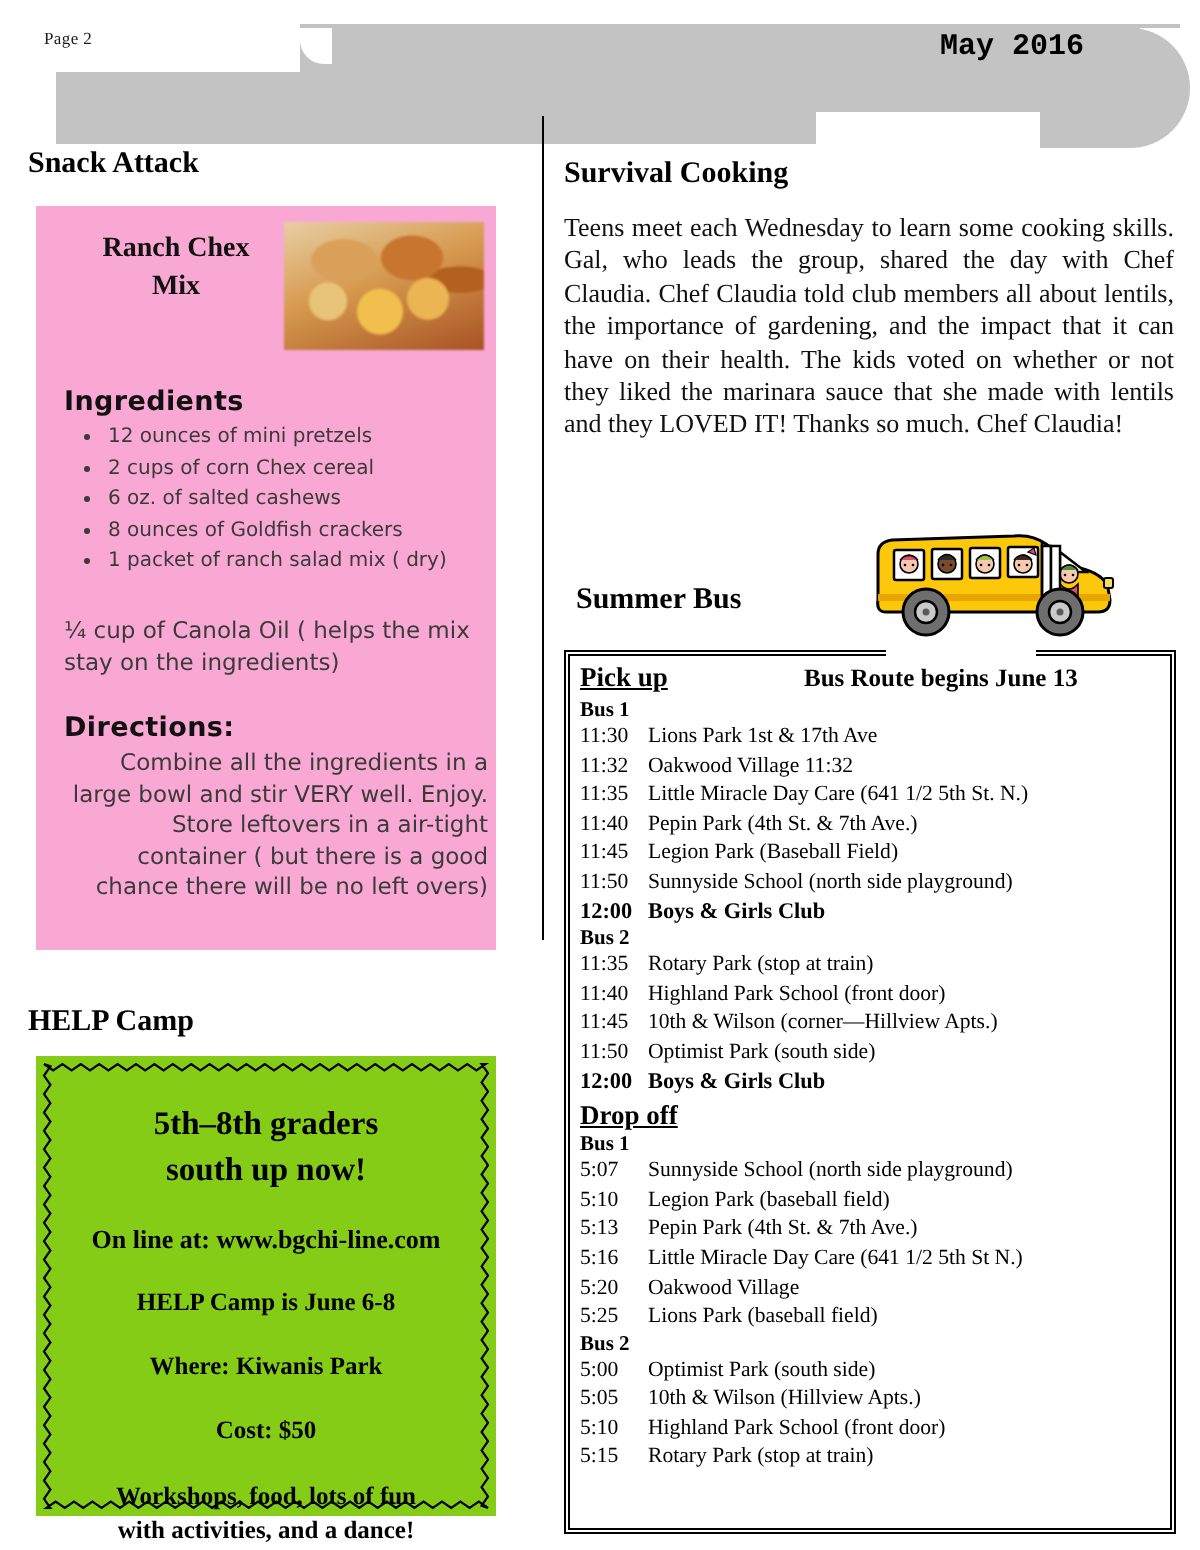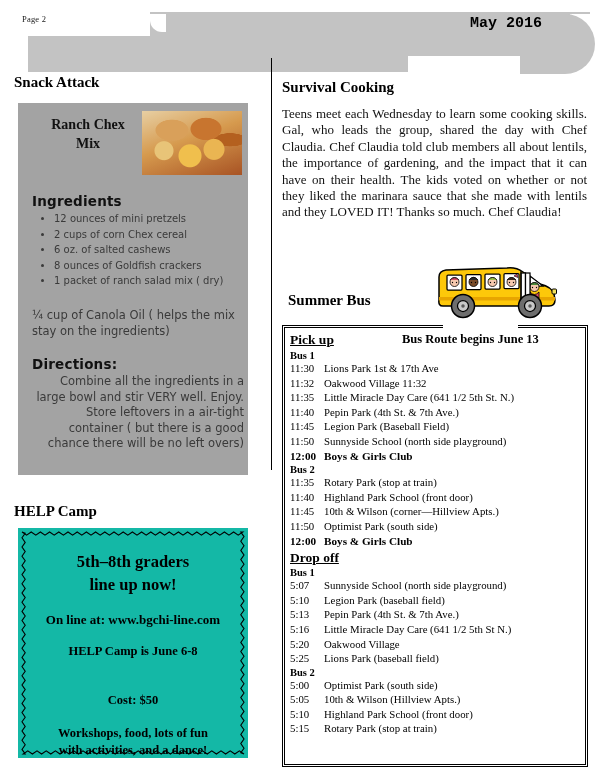--- a/index.html
+++ b/index.html
@@ -56,21 +56,21 @@
 
   
   .sec-title{
     font-family:"Liberation Serif", serif;
     font-weight:bold;font-size:15px;color:#000;
   }
   #snack-title{position:absolute;left:14px;top:74px;}
 
   .recipe-box{
     position:absolute;left:18px;top:103px;width:230px;height:372px;
-    background:#a3a3a3;
+    background:#f9a8d4;
   }
   .recipe-name{
     position:absolute;left:16px;top:12px;width:108px;
     text-align:center;font-family:"Liberation Serif",serif;
     font-weight:bold;font-size:14px;line-height:19px;color:#111;
   }
   .recipe-photo{
     position:absolute;left:124px;top:8px;width:100px;height:64px;
     background:
       radial-gradient(circle at 22% 62%, #e8c478 0 9px, transparent 10px),
@@ -103,21 +103,21 @@
   .dir-body{
     position:absolute;left:10px;top:271px;width:216px;
     font-family:"DejaVu Sans", sans-serif;
     font-size:11.5px;line-height:15.6px;color:#3a3a3a;text-align:right;
   }
 
   
   #help-title{position:absolute;left:14px;top:503px;}
   .help-box{
     position:absolute;left:18px;top:528px;width:230px;height:230px;
-    background:#14b8a6;
+    background:#84cc16;
     text-decoration:underline;
   }
   .help-box .zig{position:absolute;}
   .help-inner{
     position:absolute;left:8px;top:8px;right:8px;bottom:8px;
     text-align:center;
   }
   .help-line{
     font-family:"Liberation Serif", serif;
     font-weight:bold;color:#000;
@@ -222,26 +222,27 @@
 
   <div class="sec-title" id="help-title">HELP Camp</div>
 
   <div class="help-box">
     <svg class="zig" width="230" height="230" viewBox="0 0 230 230">
       <path id="zz" fill="none" stroke="#000" stroke-width="1.1" d="M4.0,4.0 L8.6,7.2 L13.2,4.0 L17.8,7.2 L22.4,4.0 L27.0,7.2 L31.6,4.0 L36.2,7.2 L40.8,4.0 L45.4,7.2 L50.0,4.0 L54.6,7.2 L59.2,4.0 L63.8,7.2 L68.4,4.0 L73.0,7.2 L77.6,4.0 L82.2,7.2 L86.8,4.0 L91.4,7.2 L96.0,4.0 L100.6,7.2 L105.2,4.0 L109.8,7.2 L114.4,4.0 L119.0,7.2 L123.6,4.0 L128.2,7.2 L132.8,4.0 L137.4,7.2 L142.0,4.0 L146.6,7.2 L151.2,4.0 L155.8,7.2 L160.4,4.0 L165.0,7.2 L169.6,4.0 L174.2,7.2 L178.8,4.0 L183.4,7.2 L188.0,4.0 L192.6,7.2 L197.2,4.0 L201.8,7.2 L206.4,4.0 L211.0,7.2 L215.6,4.0 L220.2,7.2 L224.8,4.0 L222.8,4.0 L226.0,8.6 L222.8,13.2 L226.0,17.8 L222.8,22.4 L226.0,27.0 L222.8,31.6 L226.0,36.2 L222.8,40.8 L226.0,45.4 L222.8,50.0 L226.0,54.6 L222.8,59.2 L226.0,63.8 L222.8,68.4 L226.0,73.0 L222.8,77.6 L226.0,82.2 L222.8,86.8 L226.0,91.4 L222.8,96.0 L226.0,100.6 L222.8,105.2 L226.0,109.8 L222.8,114.4 L226.0,119.0 L222.8,123.6 L226.0,128.2 L222.8,132.8 L226.0,137.4 L222.8,142.0 L226.0,146.6 L222.8,151.2 L226.0,155.8 L222.8,160.4 L226.0,165.0 L222.8,169.6 L226.0,174.2 L222.8,178.8 L226.0,183.4 L222.8,188.0 L226.0,192.6 L222.8,197.2 L226.0,201.8 L222.8,206.4 L226.0,211.0 L222.8,215.6 L226.0,220.2 L222.8,224.8 L226.0,226.0 L221.4,222.8 L216.8,226.0 L212.2,222.8 L207.6,226.0 L203.0,222.8 L198.4,226.0 L193.8,222.8 L189.2,226.0 L184.6,222.8 L180.0,226.0 L175.4,222.8 L170.8,226.0 L166.2,222.8 L161.6,226.0 L157.0,222.8 L152.4,226.0 L147.8,222.8 L143.2,226.0 L138.6,222.8 L134.0,226.0 L129.4,222.8 L124.8,226.0 L120.2,222.8 L115.6,226.0 L111.0,222.8 L106.4,226.0 L101.8,222.8 L97.2,226.0 L92.6,222.8 L88.0,226.0 L83.4,222.8 L78.8,226.0 L74.2,222.8 L69.6,226.0 L65.0,222.8 L60.4,226.0 L55.8,222.8 L51.2,226.0 L46.6,222.8 L42.0,226.0 L37.4,222.8 L32.8,226.0 L28.2,222.8 L23.6,226.0 L19.0,222.8 L14.4,226.0 L9.8,222.8 L5.2,226.0 L7.2,226.0 L4.0,221.4 L7.2,216.8 L4.0,212.2 L7.2,207.6 L4.0,203.0 L7.2,198.4 L4.0,193.8 L7.2,189.2 L4.0,184.6 L7.2,180.0 L4.0,175.4 L7.2,170.8 L4.0,166.2 L7.2,161.6 L4.0,157.0 L7.2,152.4 L4.0,147.8 L7.2,143.2 L4.0,138.6 L7.2,134.0 L4.0,129.4 L7.2,124.8 L4.0,120.2 L7.2,115.6 L4.0,111.0 L7.2,106.4 L4.0,101.8 L7.2,97.2 L4.0,92.6 L7.2,88.0 L4.0,83.4 L7.2,78.8 L4.0,74.2 L7.2,69.6 L4.0,65.0 L7.2,60.4 L4.0,55.8 L7.2,51.2 L4.0,46.6 L7.2,42.0 L4.0,37.4 L7.2,32.8 L4.0,28.2 L7.2,23.6 L4.0,19.0 L7.2,14.4 L4.0,9.8 L7.2,5.2 Z"></path>
     </svg>
     <div class="help-inner">
       <div style="height:14px"></div>
       <div class="help-line hl-big">5th–8th graders</div>
-      <div class="help-line hl-big">line up now!</div>
+      <div class="help-line hl-big">south up now!</div>
       <div style="height:16px"></div>
       <div class="help-line hl-mid">On line at: www.bgchi-line.com</div>
       <div style="height:16px"></div>
       <div class="help-line hl-sm">HELP Camp is June 6-8</div>
       <div style="height:17px"></div>
+      <div class="help-line hl-sm">Where:  Kiwanis Park</div>
       <div style="height:17px"></div>
       <div class="help-line hl-sm">Cost: $50</div>
       <div style="height:17px"></div>
       <div class="help-line hl-bot">Workshops, food, lots of fun</div>
       <div class="help-line hl-bot">with activities, and a dance!</div>
     </div>
   </div>
 
   <div class="sec-title" id="cook-title">Survival Cooking</div>
   <div class="cook-body">Teens meet each Wednesday to learn some cooking skills.  Gal, who leads the group, shared the day with  Chef Claudia.  Chef Claudia told club members all about lentils, the importance of gardening, and the impact that it can have on their health. The kids voted on whether or not they liked the marinara sauce that she made with lentils and  they LOVED IT!   Thanks so much. Chef Claudia!</div>

